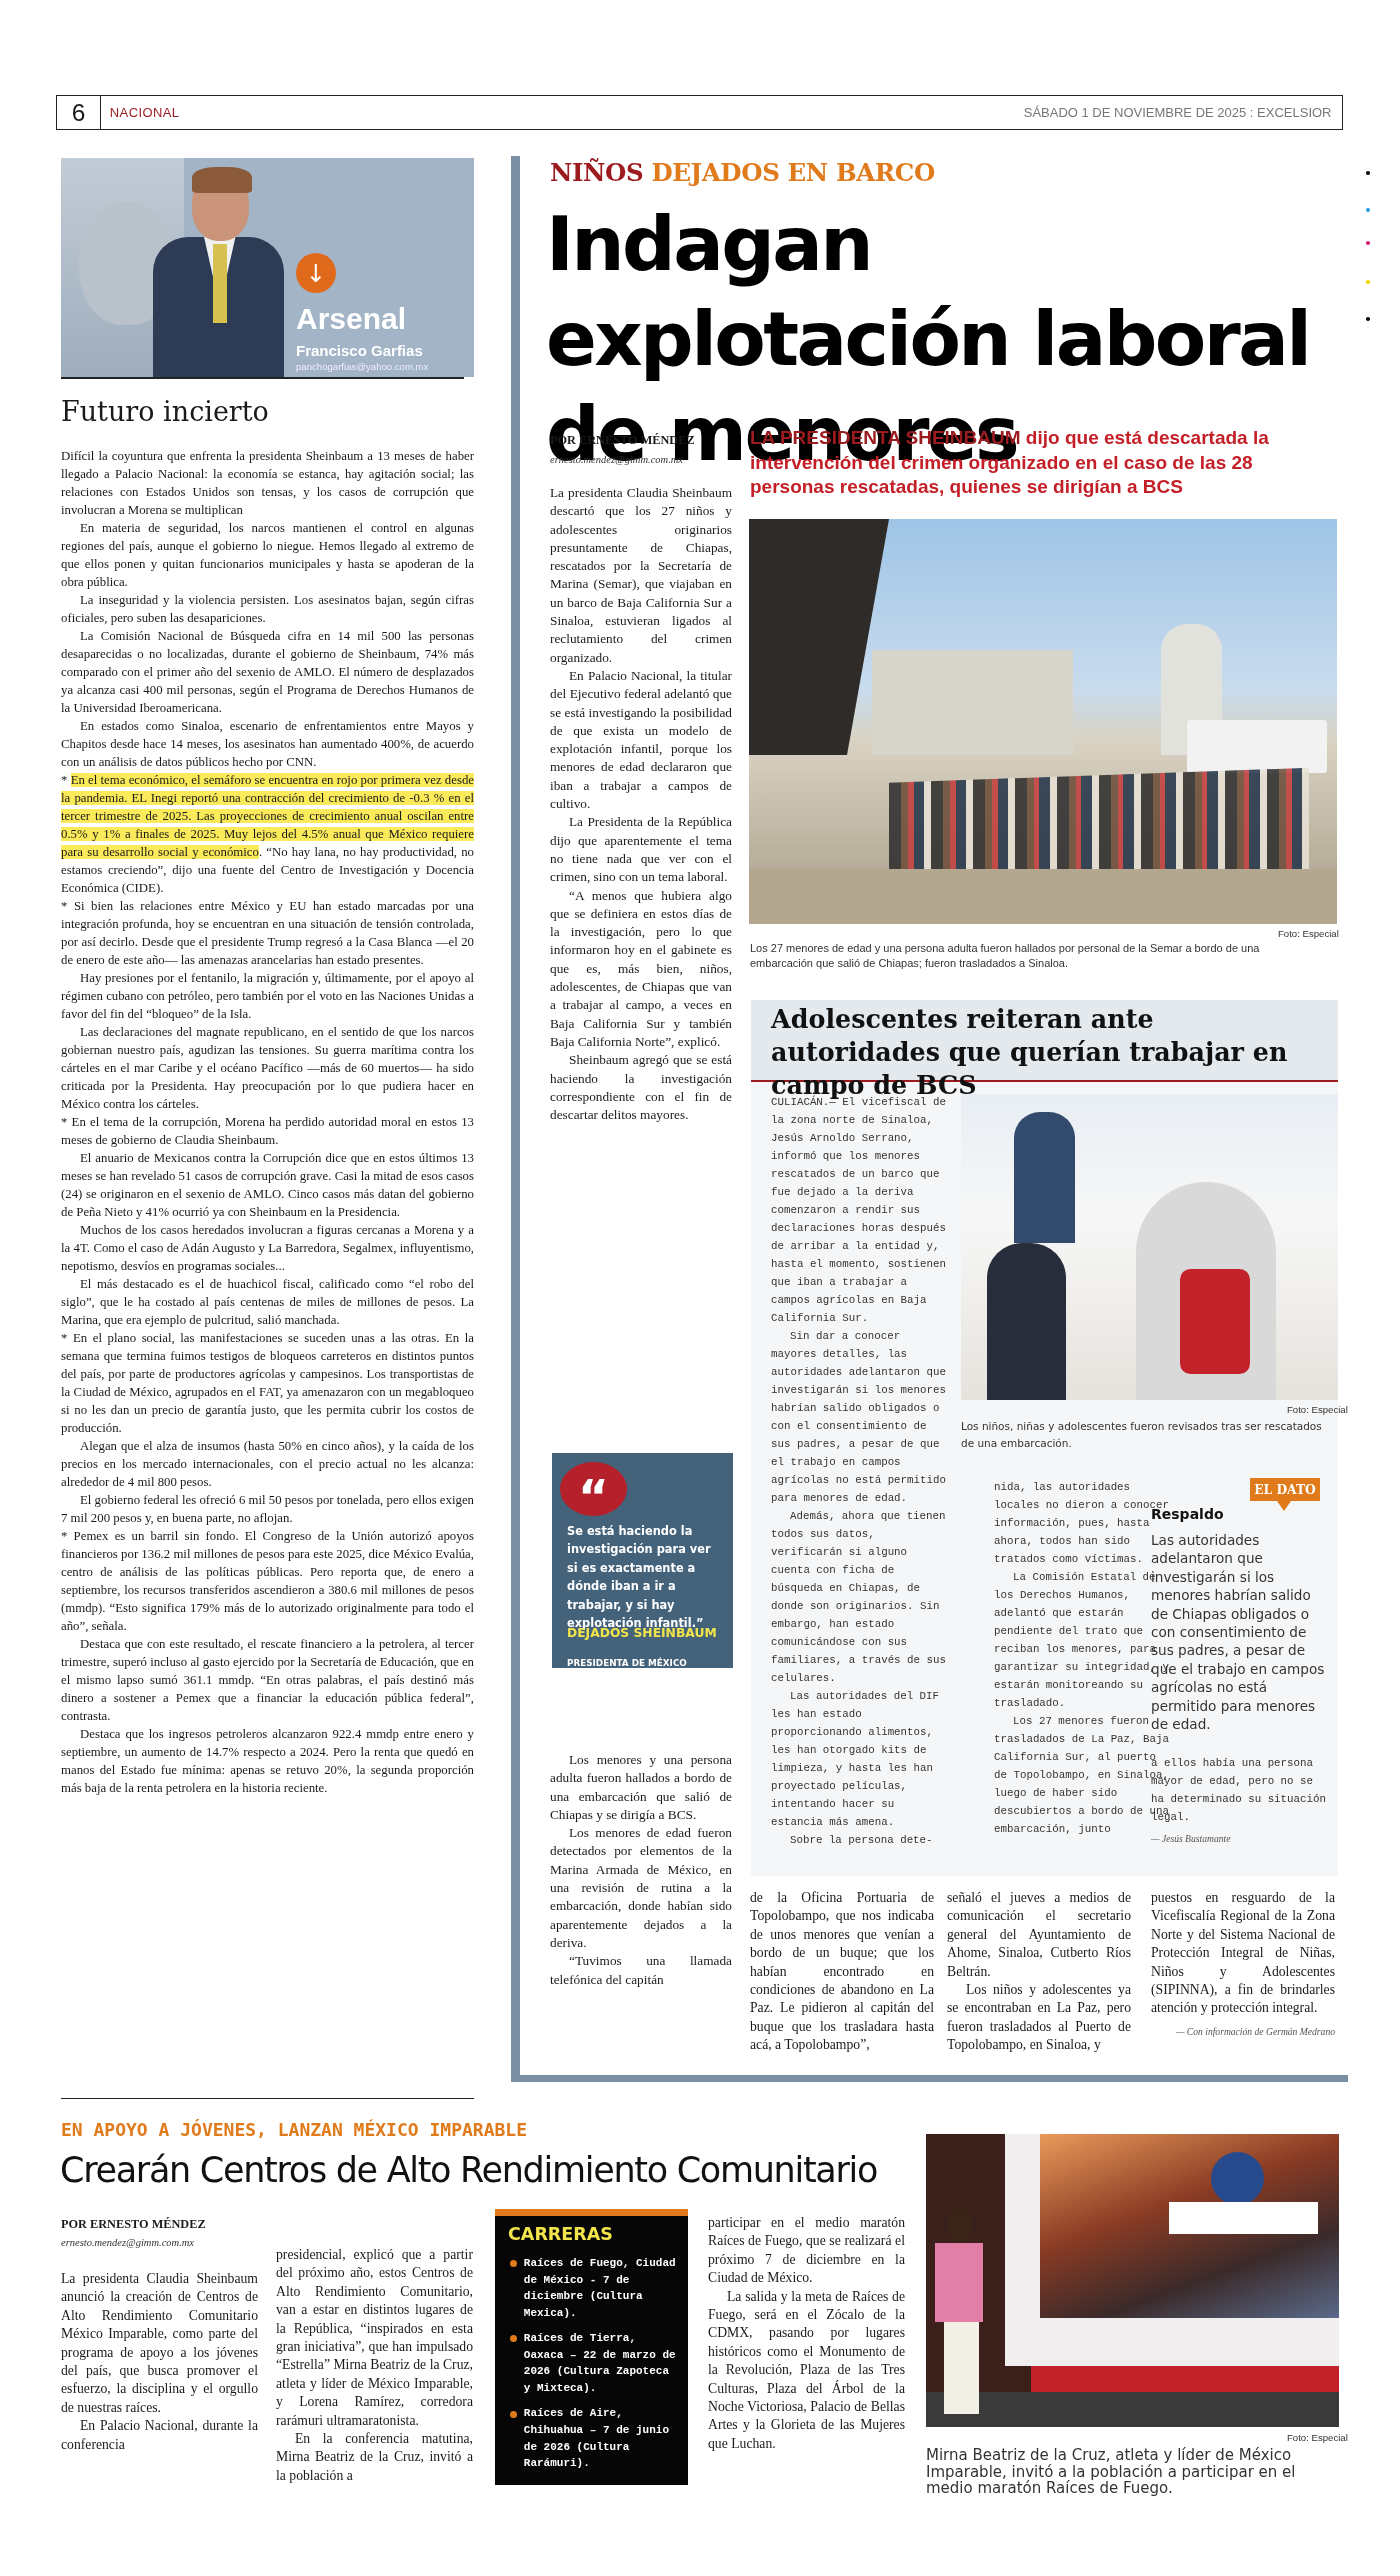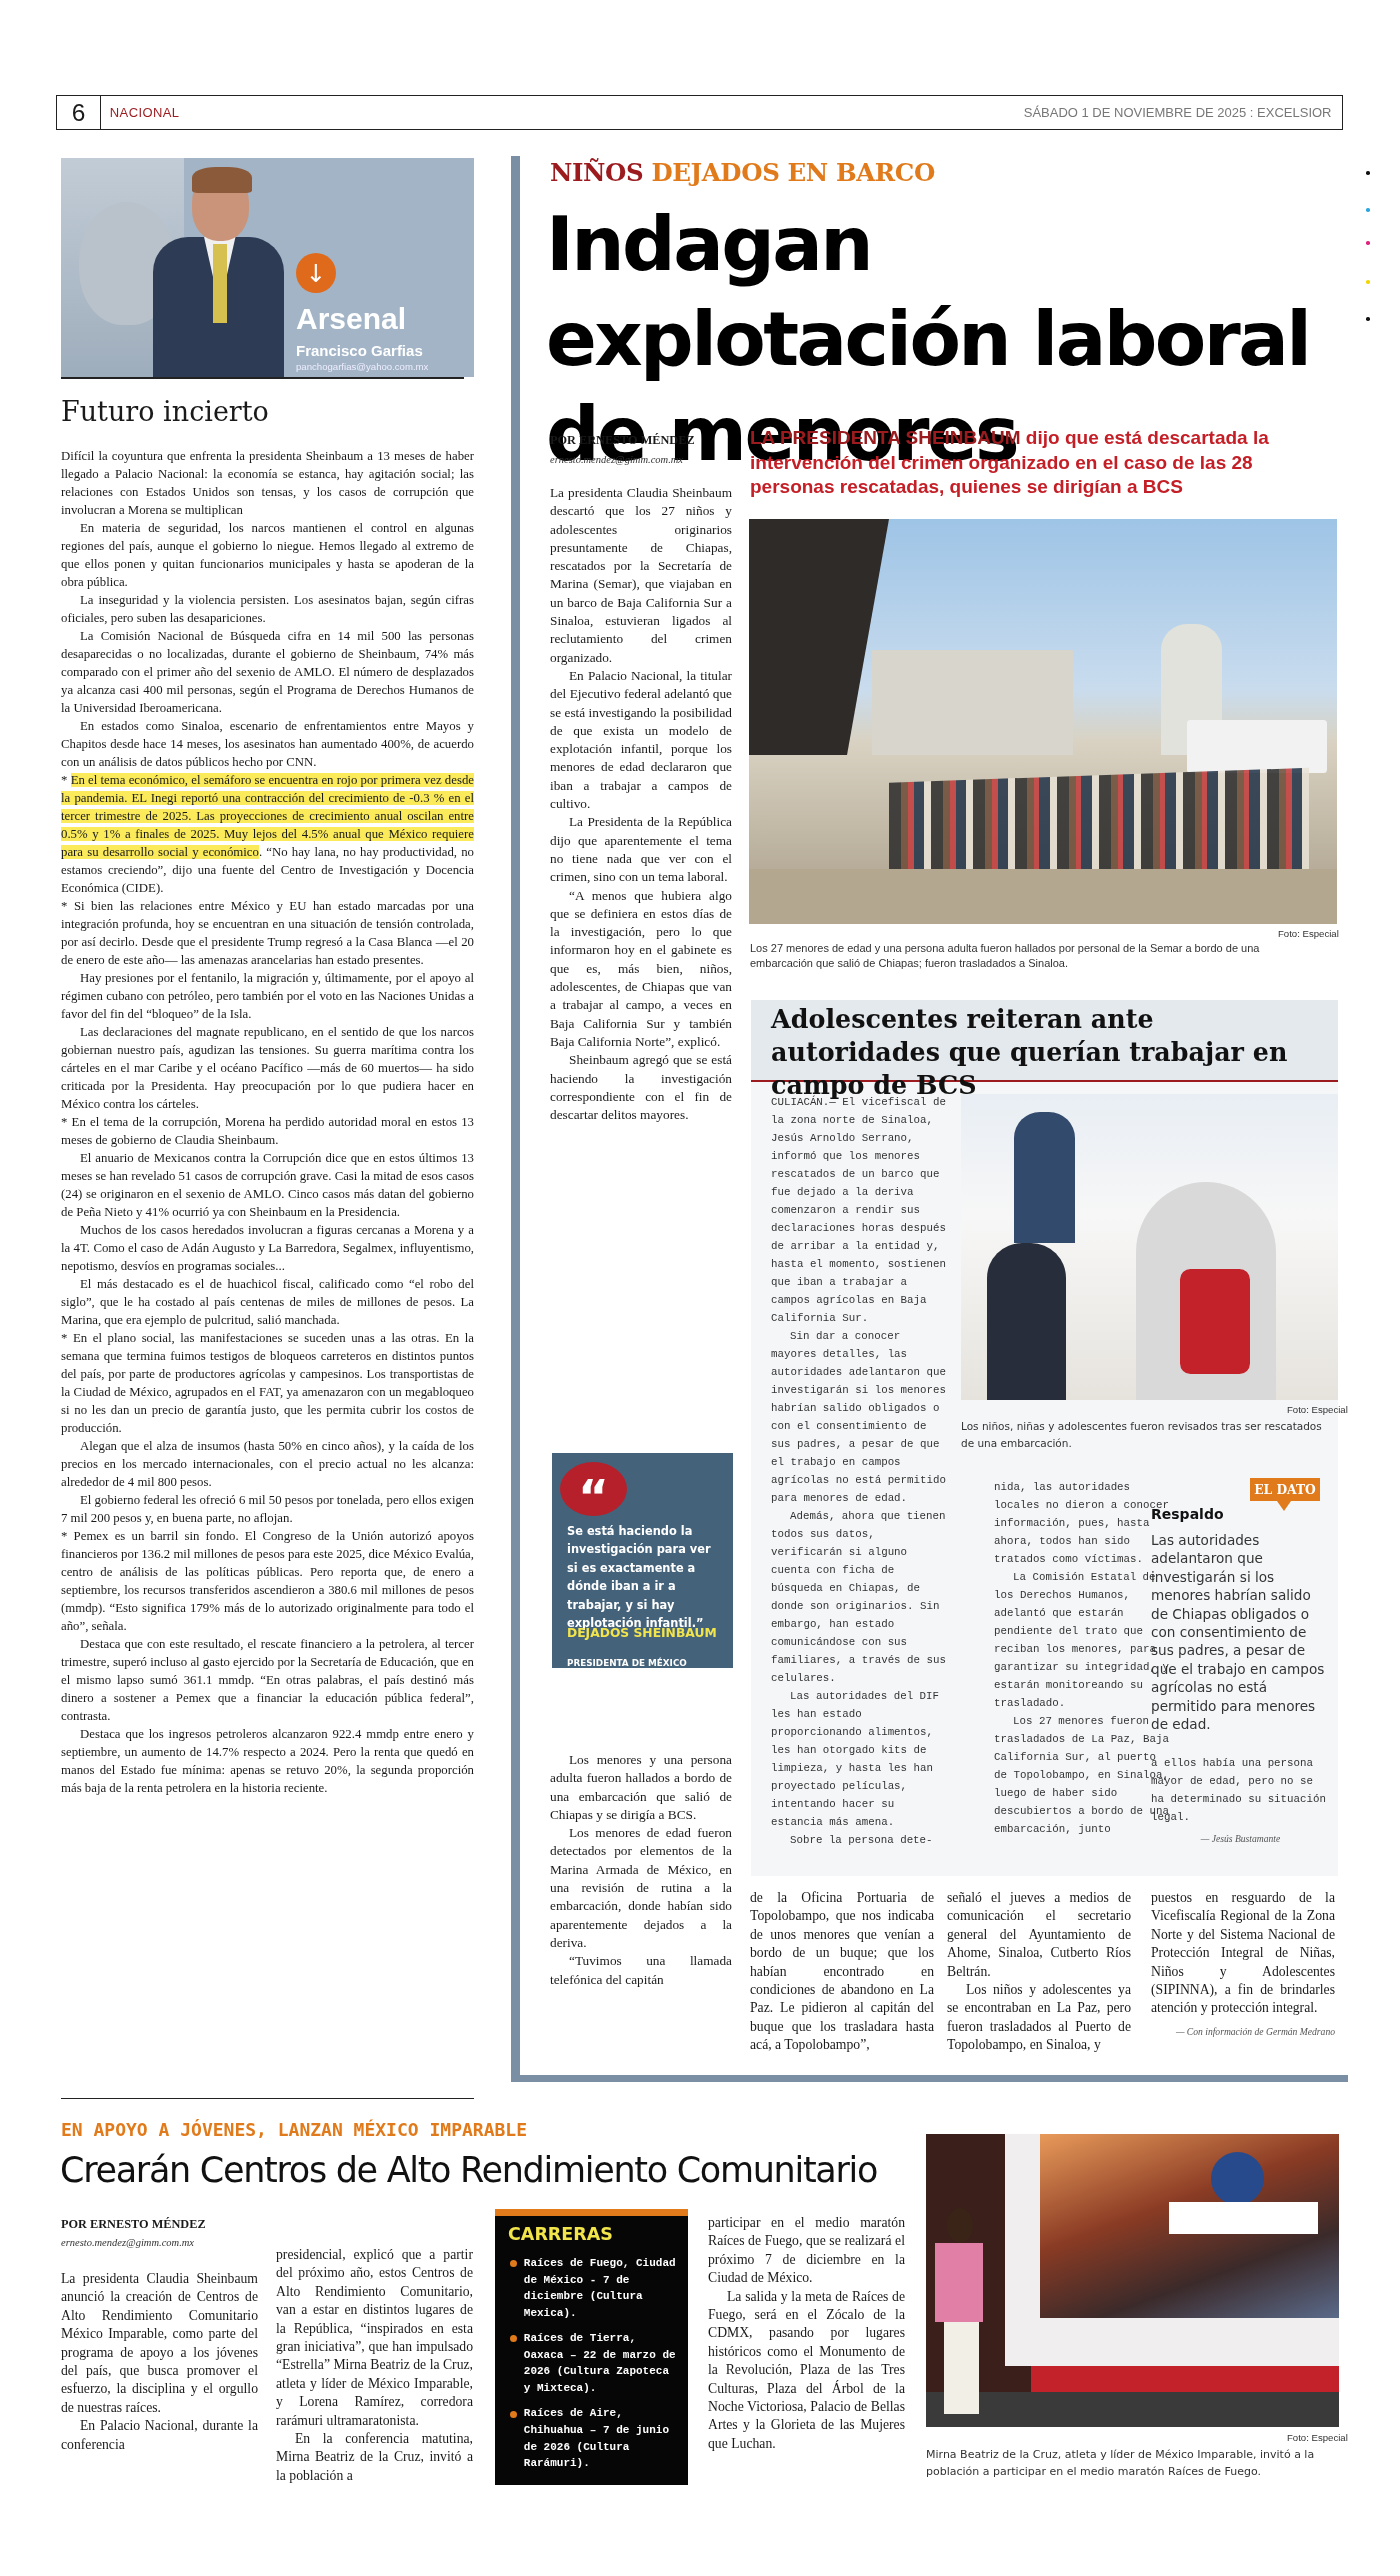--- a/index.html
+++ b/index.html
@@ -75,21 +75,21 @@
   #photo2 .bag { position:absolute; left: 219px; top: 175px; width: 70px; height: 105px; background: #c4222a; border-radius: 10.5px; }
   #photo2 .kid { position:absolute; left: 26px; top: 149px; width: 79px; height: 158px; background: #272d3a; border-radius: 35px 35px 0 0; }
   #photo2-credit { left: 1287px; top: 1404px; font-family: "Liberation Sans", sans-serif; font-size: 9.6px; color: #333; }
   #photo2-caption { left: 961px; top: 1418px; width: 377px; font-family: "DejaVu Sans", sans-serif; font-size: 10.5px; line-height: 16.6px; color: #333; }
   #sub-col2 { left: 961px; top: 1478px; width: 179px; margin-left: 33px; }
   #dato-badge { left: 1250px; top: 1478px; width: 70px; height: 23px; background: #e07a1b; color: #fff; font-family: "DejaVu Serif", serif; font-weight: bold; font-size: 12.3px; display:flex; align-items:center; justify-content:center; }
   #dato-tail { left: 1277px; top: 1501px; width: 0; height: 0; border-left: 7px solid transparent; border-right: 7px solid transparent; border-top: 10.5px solid #e07a1b; }
   #dato-title { left: 1151px; top: 1506px; font-family: "DejaVu Sans", sans-serif; font-weight: bold; font-size: 14px; color: #111; }
   #dato-text { left: 1151px; top: 1531px; width: 179px; font-family: "DejaVu Sans", sans-serif; font-size: 13.6px; line-height: 18.4px; color: #333; }
   #sub-col3 { left: 1151px; top: 1754px; width: 179px; }
-  #sub-sign { left: 1151px; top: 1833px; width: 179px; text-align: center; font-family: "Liberation Serif", serif; font-size: 9.6px; font-style: italic; color: #555; }
+  #sub-sign { left: 1151px; top: 1833px; width: 179px; text-align: left; font-family: "Liberation Serif", serif; font-size: 9.6px; font-style: italic; color: #555; }
 
   
   #quote-box { left: 552px; top: 1453px; width: 181px; height: 215px; background: #44627a; }
   #quote-icon { left: 560px; top: 1462px; width: 67px; height: 54px; border-radius: 50%; background: #b5202a; color: #fff; display:flex; align-items:center; justify-content:center; font-family: "DejaVu Sans", sans-serif; font-weight: bold; font-size: 47px; line-height: 1; padding-top: 15.8px; }
   #quote-text { left: 567px; top: 1522px; width: 158px; font-family: "DejaVu Sans", sans-serif; font-weight: bold; font-size: 11.4px; line-height: 18.4px; color: #fff; }
   #quote-name { left: 567px; top: 1626px; width: 158px; font-family: "DejaVu Sans", sans-serif; font-weight: bold; font-size: 12.3px; line-height: 15.8px; color: #f2e44b; }
   #quote-role { left: 567px; top: 1658px; width: 158px; font-family: "DejaVu Sans", sans-serif; font-weight: bold; font-size: 8.8px; color: #fff; }
 
   
   .narrow { font-family: "Liberation Serif", serif; font-size: 13.7px; line-height: 18.4px; text-align: justify; }
@@ -118,21 +118,21 @@
   #photo3 .img { position:absolute; left: 114px; top: 0; width: 299px; height: 184px; background: linear-gradient(160deg,#e89a5a 0%,#8a3b24 40%,#3b2a2a 70%,#5a6a8a 100%); }
   #photo3 .logo { position:absolute; left: 285px; top: 17.5px; width: 53px; height: 53px; border-radius: 50%; background: #274a8c; }
   #photo3 .label { position:absolute; left: 243px; top: 68px; width: 149px; height: 31.5px; background: #fff; }
   #photo3 .red { position:absolute; left: 105px; top: 232px; width: 308px; height: 26px; background: #c4222a; }
   #photo3 .floor { position:absolute; left: 0; top: 258px; width: 413px; height: 35px; background: #3a3a3a; }
   #photo3 .woman { position:absolute; left: 8.8px; top: 74px; width: 48px; height: 206px; }
   #photo3 .woman .top { position:absolute; left: 0; top: 35px; width: 48px; height: 79px; background: #e27fa6; }
   #photo3 .woman .pants { position:absolute; left: 8.8px; top: 114px; width: 35px; height: 92px; background: #f2efe7; }
   #photo3 .woman .hd { position:absolute; left: 12.3px; top: 0; width: 26px; height: 35px; border-radius: 50%; background: #3a2418; }
   #photo3-credit { left: 1287px; top: 2432px; font-family: "Liberation Sans", sans-serif; font-size: 9.6px; color: #333; }
-  #photo3-caption { left: 926px; top: 2447px; width: 413px; font-family: "DejaVu Sans", sans-serif; font-size: 11px; line-height: 16.6px; color: #333; }
+  #photo3-caption { left: 926px; top: 2447px; width: 413px; font-family: "DejaVu Sans", sans-serif; font-size: 15px; line-height: 16.6px; color: #333; }
 
   
   .reg { position: absolute; width: 3.5px; height: 3.5px; border-radius: 50%; }
 </style>
 </head>
 <body>
 
 <div id="header" class="abs">
   <div id="page-num">6</div>
   <div id="section">NACIONAL</div>

